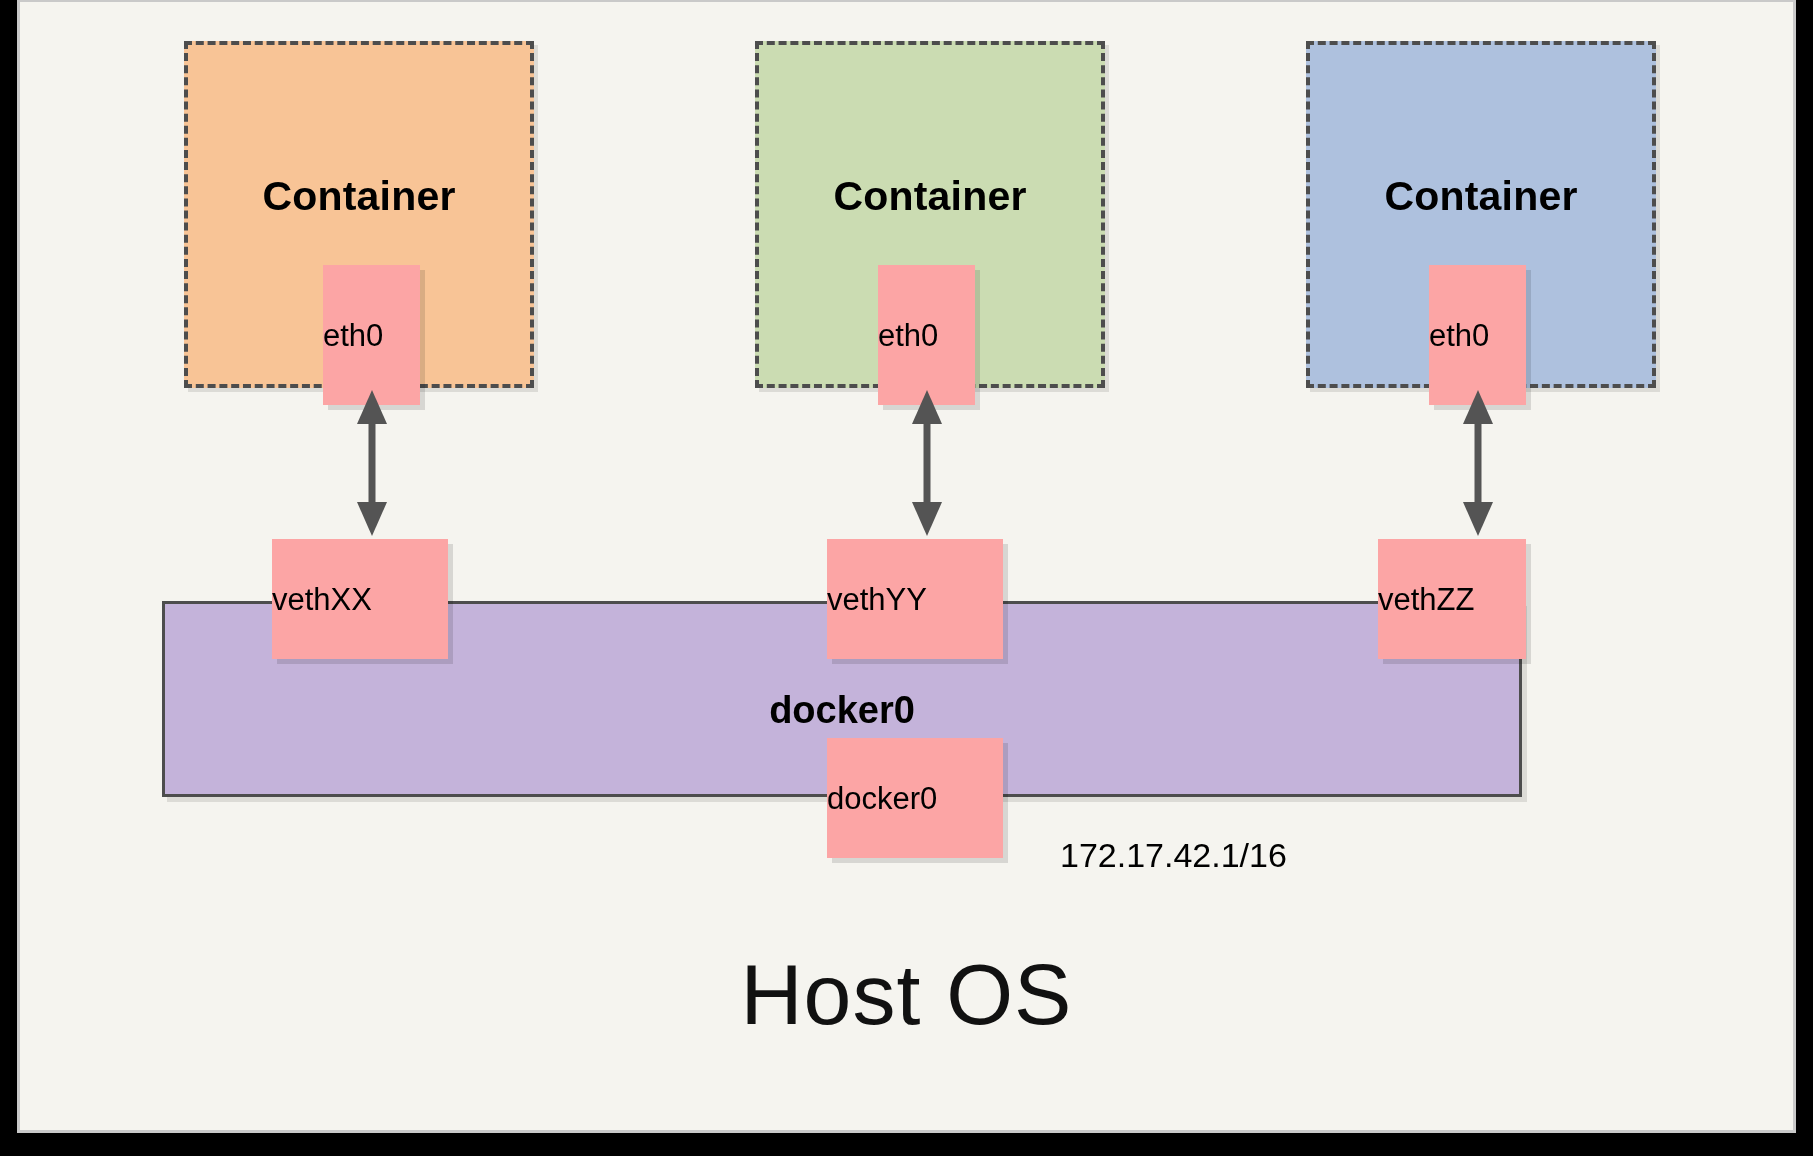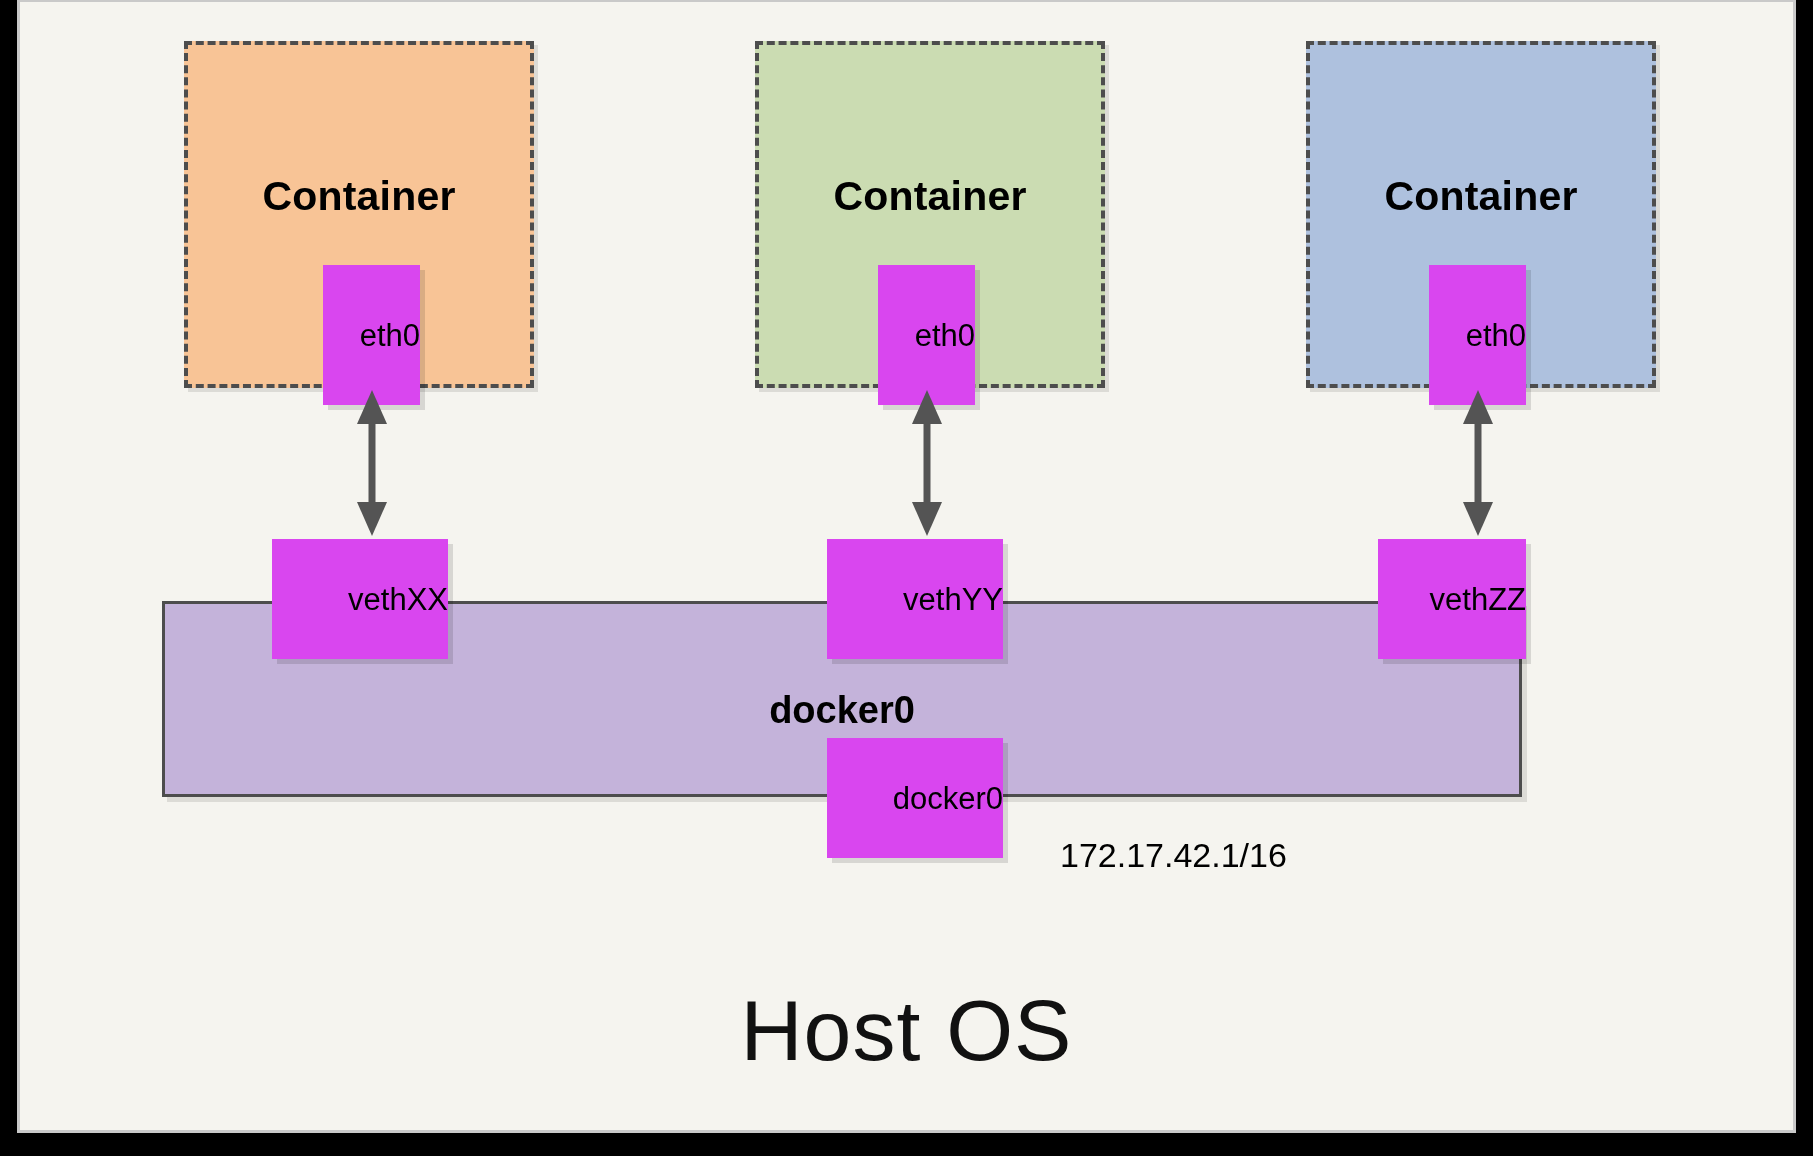--- a/index.html
+++ b/index.html
@@ -42,26 +42,26 @@
     text-align: center;
     font-size: 41px;
     font-weight: bold;
     color: #000000;
     letter-spacing: 0.2px;
   }
 
   
   .note {
     position: absolute;
-    background: #d946ef;
+    background: #fca5a5;
     box-sizing: border-box;
     box-shadow: 5px 5px 0 rgba(0,0,0,0.12);
     display: flex;
     align-items: center;
-    justify-content: flex-end;
+    justify-content: flex-start;
     color: #000000;
     font-size: 31px;
     line-height: 1;
   }
   .note.eth { font-size: 31px; }
 
   
   #bridge {
     position: absolute;
     background: #c4b3da;
@@ -163,16 +163,16 @@
     <div class="note" style="left:1358px; top:537px; width:148px; height:120px;">
       <span>vethZZ</span>
     </div>
 
     <div class="note" style="left:807px; top:736px; width:176px; height:120px;">
       <span>docker0</span>
     </div>
 
     <div id="ip-text" style="left:1000px; top:834px;">172.17.42.1/16</div>
 
-    <div id="host-os" style="top:943px;margin-top:36px;">Host OS</div>
+    <div id="host-os" style="top:943px;">Host OS</div>
 
   </div>
 </div>
 
 </body></html>

